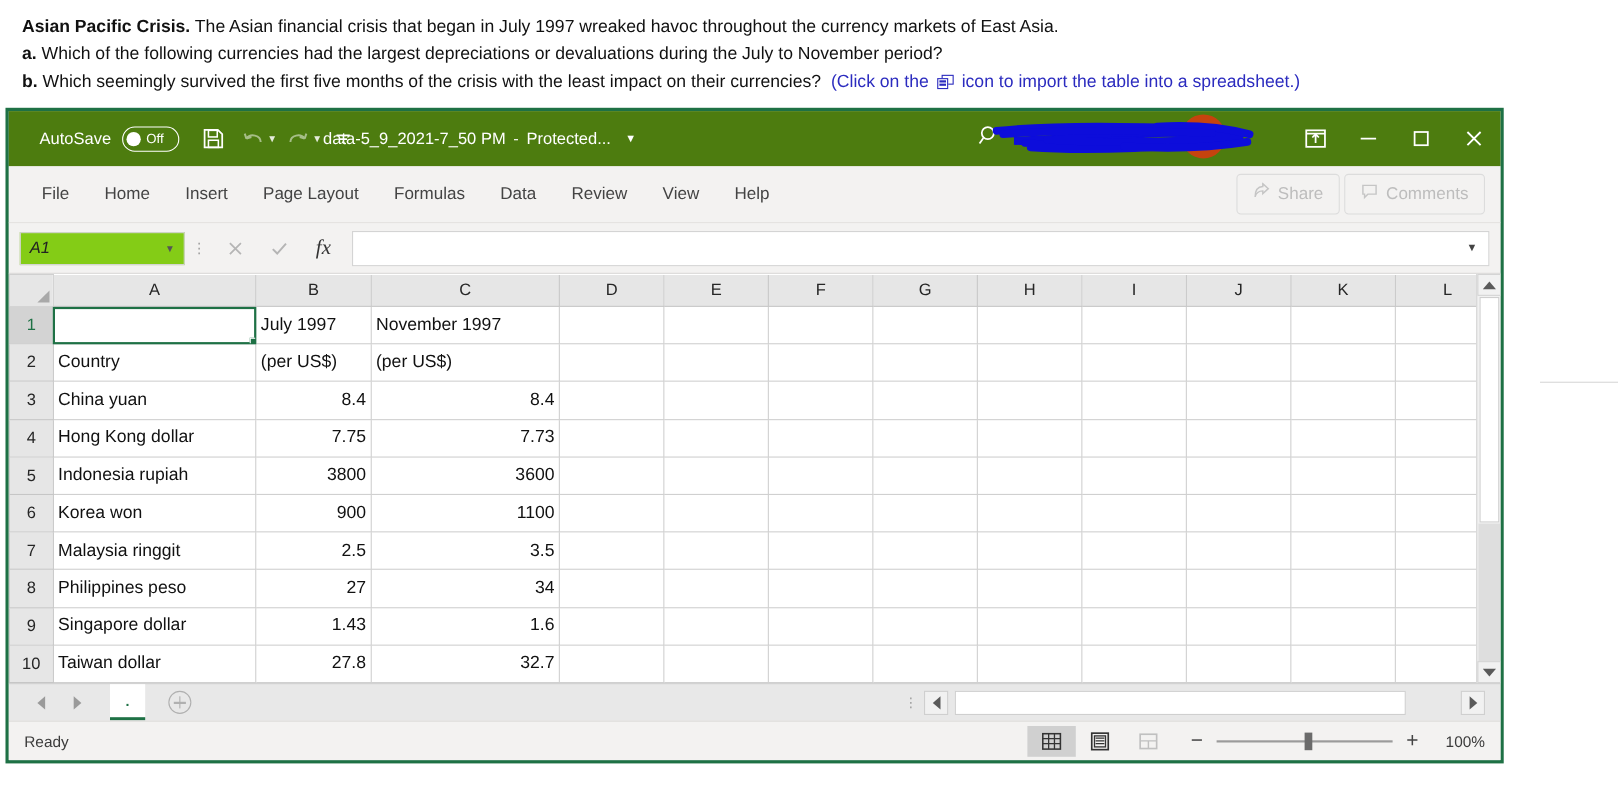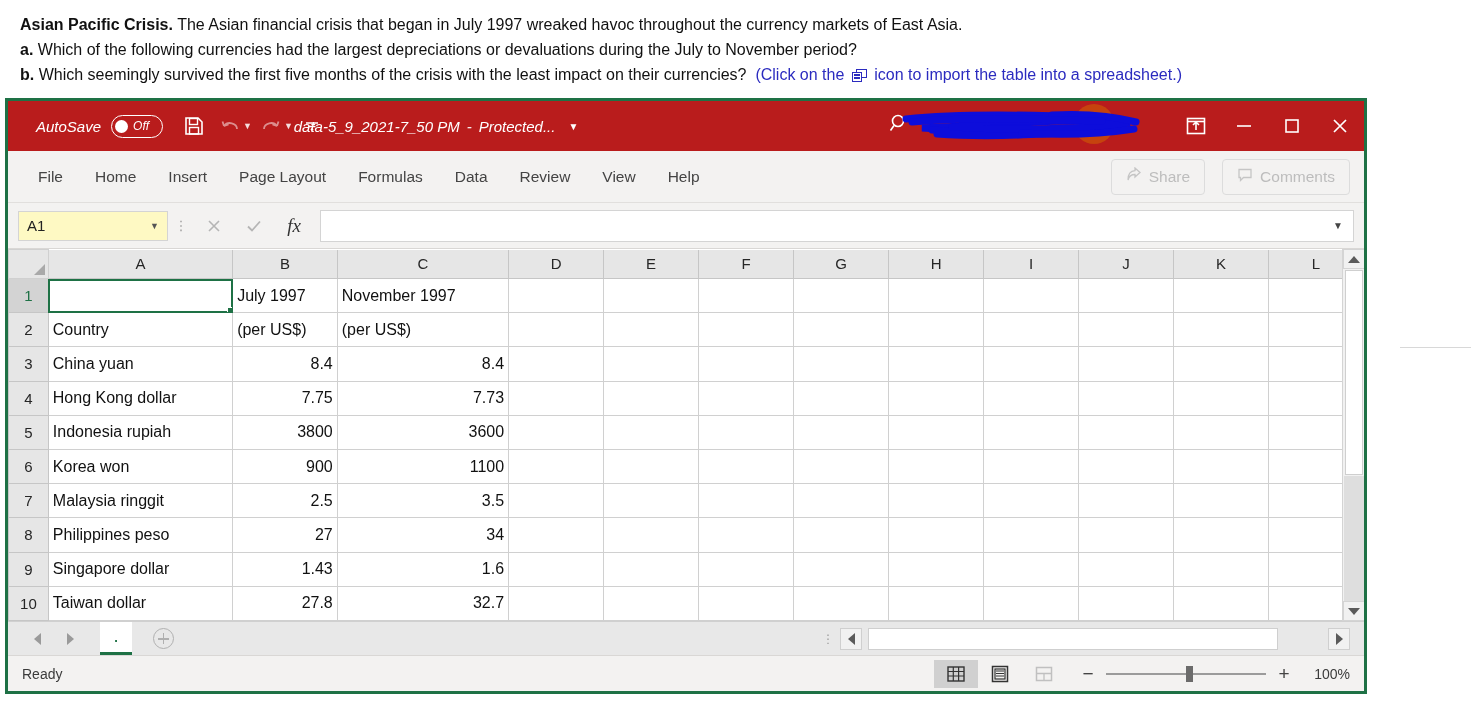--- a/index.html
+++ b/index.html
@@ -49,25 +49,24 @@
     left: 5px; top: 98px;
     width: 1362px; height: 596px;
     border: 3px solid #1e7145;
     background: #f3f2f1;
     display: flex; flex-direction: column;
   }
 
   
   .titlebar {
     height: 50px; flex: none;
-    background: #b91c1c;
+    background: #4d7c0f;
     display: flex; align-items: center;
     color: #ffffff;
     position: relative;
-    font-style: italic;
   }
   .autosave { display: flex; align-items: center; gap: 10px; margin-left: 28px; }
   .autosave .lbl { font-size: 15px; }
   .toggle {
     width: 52px; height: 23px; border: 1.6px solid #ffffff;
     border-radius: 12px; display: flex; align-items: center;
     padding: 0 3px; gap: 5px;
   }
   .toggle .knob { width: 13px; height: 13px; border-radius: 50%; background: #ffffff; }
   .toggle .off { font-size: 12px; color: #ffffff; }
@@ -116,37 +115,37 @@
 
   
   .ribbon {
     height: 52px; flex: none; background: #f3f2f1;
     display: flex; align-items: center; padding-left: 14px;
     border-bottom: 1px solid #e1dfdd;
   }
   .rtab {
     padding: 7px 16px; font-size: 15.5px; color: #444444; border-radius: 3px;
   }
-  .ribbon-right { margin-left: auto; display: flex; gap: 17px; padding-right: 14px; }
+  .ribbon-right { margin-left: auto; display: flex; gap: 4px; padding-right: 14px; }
   .rbtn {
     display: flex; align-items: center; gap: 7px;
     border: 1px solid #dcdcdc; border-radius: 4px;
     padding: 7px 14px; font-size: 15.5px; color: #bdbdbd; background: #f3f2f1;
   }
 
   
   .fbar {
     height: 46px; flex: none; background: #f3f2f1;
     display: flex; align-items: center; padding: 0 10px; gap: 0;
     border-bottom: 1px solid #d9d7d5;
   }
   .namebox {
-    width: 150px; height: 30px; background: #fef9c3;
+    width: 150px; height: 30px; background: #84cc16;
     border: 1px solid #d4d4d4; display: flex; align-items: center;
-    padding: 0 8px; font-size: 15px; color: #222222;
+    padding: 0 8px; font-size: 15px; color: #222222; font-style: italic;
   }
   .namebox .caret { margin-left: auto; font-size: 9px; color: #555555; }
   .dots { width: 26px; text-align: center; color: #9b9b9b; font-size: 13px; letter-spacing: 0; line-height: 5px; }
   .fbtns { display: flex; align-items: center; gap: 0; }
   .fbtn {
     width: 40px; height: 32px; display: flex;
     align-items: center; justify-content: center;
     color: #b5b5b5; font-size: 18px;
   }
   .fbtn.fx { color: #333333; font-style: italic; font-family: "Liberation Serif", serif; font-size: 19px; }

